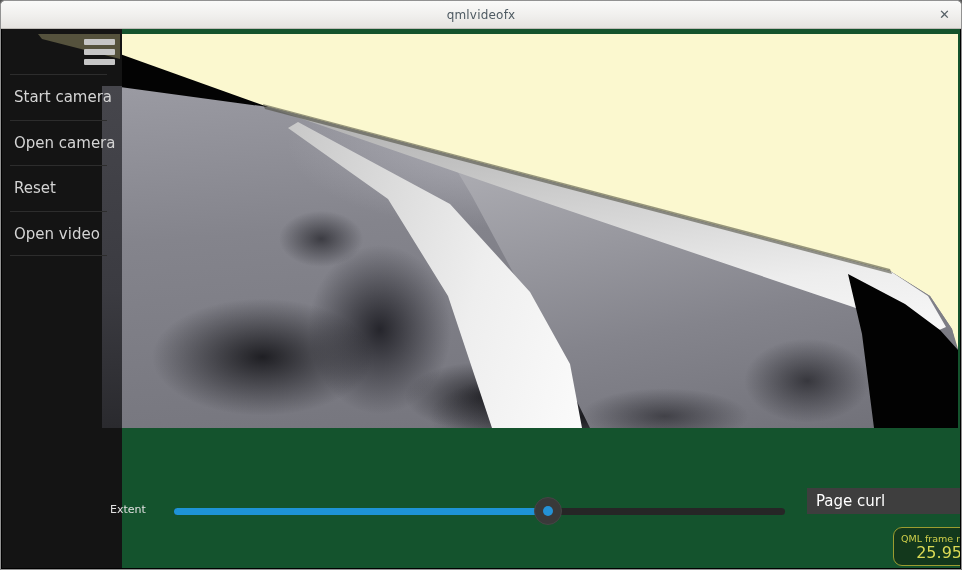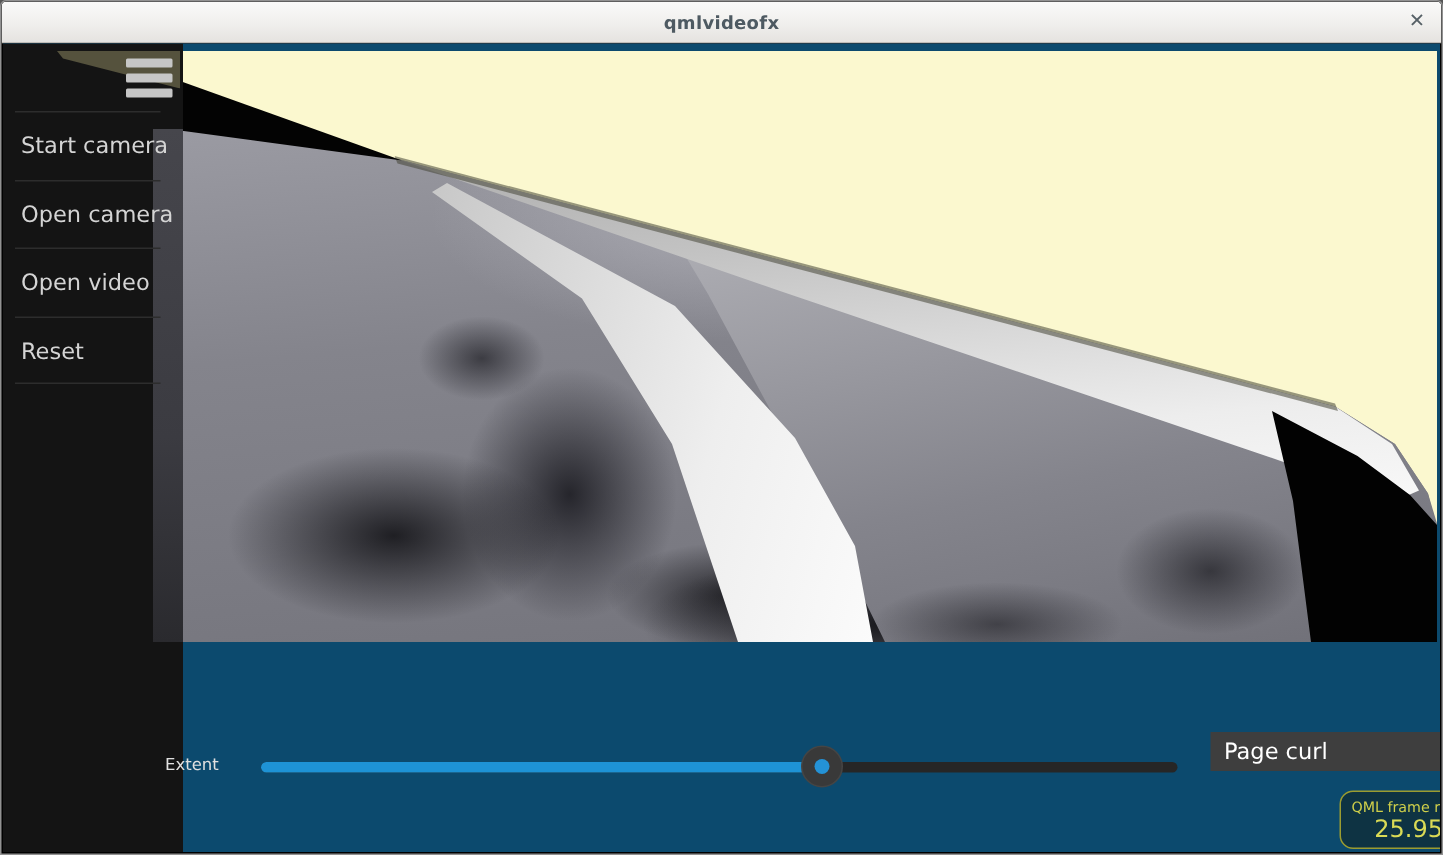--- a/index.html
+++ b/index.html
@@ -9,28 +9,28 @@
     border:1px solid #929292; border-radius:4px 4px 0 0; overflow:hidden;
   }
   
   .titlebar {
     position:absolute; left:0; top:0; width:100%; height:28px;
     background:linear-gradient(180deg,#fafaf9 0%,#f0efed 55%,#e5e3e0 100%);
     border-bottom:1px solid #bfbcb8; border-radius:3px 3px 0 0;
   }
   .title {
     position:absolute; left:0; right:0; top:7px; text-align:center;
-    font-size:12px; font-weight:bold; color:#4e5a62; letter-spacing:.2px;
+    font-size:12px; font-weight:normal; color:#4e5a62; letter-spacing:.2px;
   }
   .close {
     position:absolute; right:11px; top:6px; font-size:13px; font-weight:bold;
     color:#566066; cursor:default; line-height:16px;
   }
   
-  .content { position:absolute; left:1px; right:1px; top:28px; bottom:1px; background:#0c4a6e; overflow:hidden; }
+  .content { position:absolute; left:1px; right:1px; top:28px; bottom:1px; background:#14532d; overflow:hidden; }
 
   
   .video { position:absolute; left:118px; top:5px; width:838px; height:394px; background:#fbf8cf; overflow:hidden; }
   .video > div { position:absolute; inset:0; }
   .mountain {
     clip-path:polygon(0 52px,145px 72px,770px 237px,810px 262px,832px 295px,838px 315px,838px 394px,0 394px);
     background:
       radial-gradient(ellipse 170px 90px at 17% 82%, rgba(18,18,22,.88), transparent 65%),
       radial-gradient(ellipse 110px 130px at 31% 75%, rgba(22,22,28,.85), transparent 65%),
       radial-gradient(ellipse 230px 70px at 56% 97%, rgba(14,14,18,.9), transparent 70%),
@@ -124,22 +124,22 @@
       <div class="yellow-through"></div>
       <div class="seethrough-strip"></div>
       <div class="hamburger">
         <div class="bar"></div>
         <div class="bar"></div>
         <div class="bar"></div>
       </div>
       <div class="menu">
         <div class="menu-item">Start camera</div>
         <div class="menu-item">Open camera</div>
+        <div class="menu-item">Reset</div>
         <div class="menu-item">Open video</div>
-        <div class="menu-item">Reset</div>
       </div>
     </div>
 
     <span class="extent-label">Extent</span>
     <div class="slider">
       <div class="slider-fill"></div>
     </div>
     <div class="slider-handle">
       <div class="dot"></div>
     </div>

